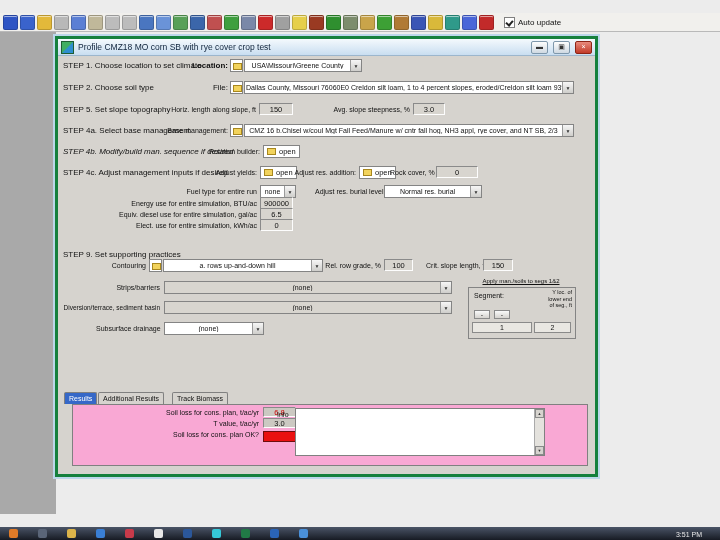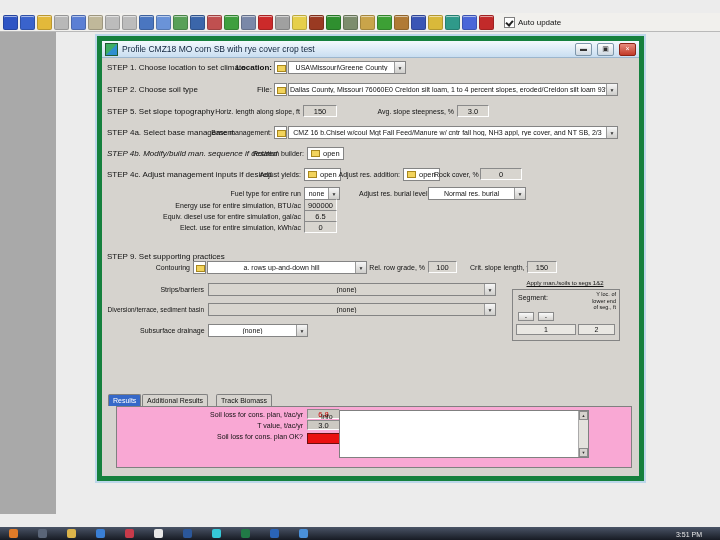--- a/index.html
+++ b/index.html
@@ -16,21 +16,21 @@
     box-shadow:inset 0 1px 0 rgba(255,255,255,.55);flex:0 0 auto;}
   .auto-upd{display:flex;align-items:center;gap:3px;font-size:8px;margin-left:8px;}
   .cb{width:9px;height:9px;background:#fff;border:1px solid #808080;position:relative;}
   .cb::after{content:"";position:absolute;left:2px;top:1px;width:3px;height:5px;
     border:solid #222;border-width:0 2px 2px 0;transform:rotate(40deg);}
   
   #desktop{position:absolute;top:32px;left:0;right:0;bottom:26px;background:#ececec;}
   #left-strip{position:absolute;left:0;top:0;width:56px;height:100%;background:#a9a9a9;}
   
   #profile-window{position:absolute;left:55px;top:4px;width:537px;height:435px;
-    background:#d6d3ce;border:5px solid #15803d;box-shadow:0 0 0 2px #bcd7ea;margin-left:42px;}
+    background:#d6d3ce;border:3px solid #15803d;box-shadow:0 0 0 2px #bcd7ea;}
   #titlebar{height:16px;background:linear-gradient(#f4f9fd,#c9def1);border-bottom:1px solid #9cb6cd;
     display:flex;align-items:center;padding:0 3px;gap:4px;}
   #title-icon{width:11px;height:11px;background:linear-gradient(135deg,#3fae62 45%,#2e8fd0 55%);
     border:1px solid #1f5d33;flex:0 0 auto;}
   #title-text{font-size:8.5px;color:#10243c;white-space:nowrap;overflow:hidden;flex:1;}
   .winbtn{width:15px;height:11px;border:1px solid #7e97ab;border-radius:2px;font-size:7px;
     line-height:9px;text-align:center;background:linear-gradient(#fdfdfd,#cfd9e2);color:#333;flex:0 0 auto;margin-left:1px;}
   .winbtn.close{background:linear-gradient(#e88b7d,#c23a28);color:#fff;border-color:#8d2416;}
   #win-content{position:absolute;top:17px;left:2px;right:2px;bottom:2px;background:#d6d3ce;}
   

